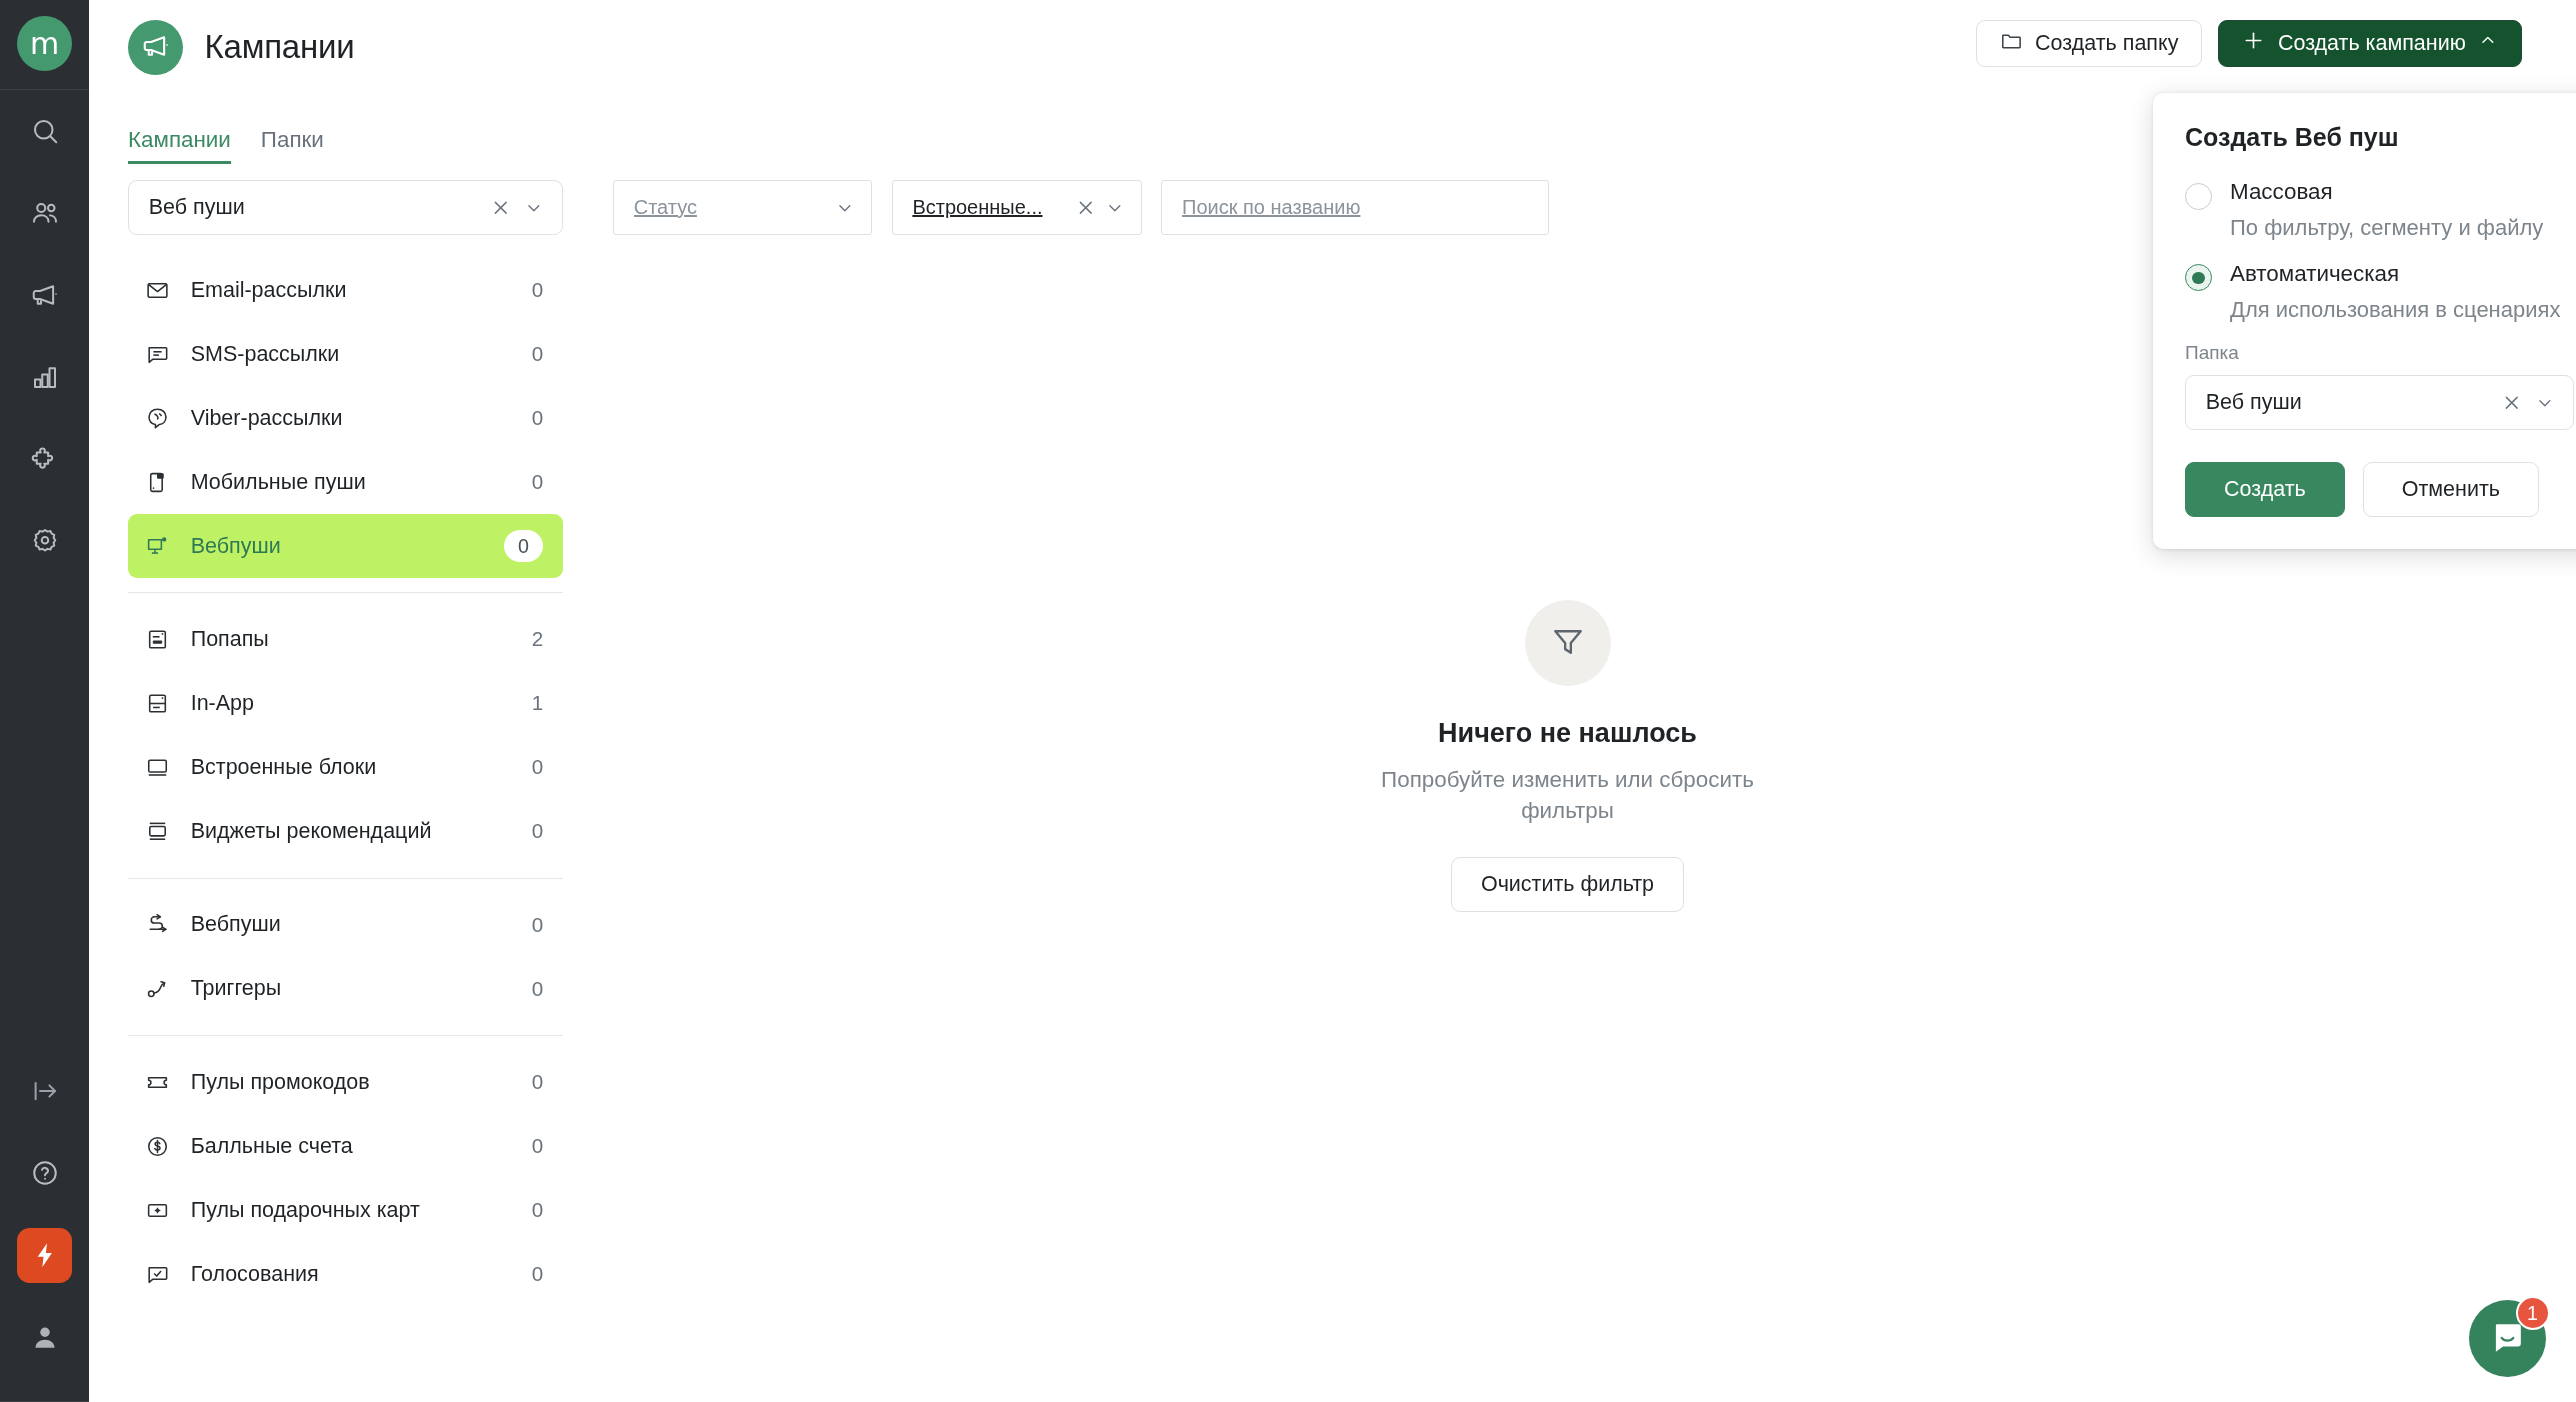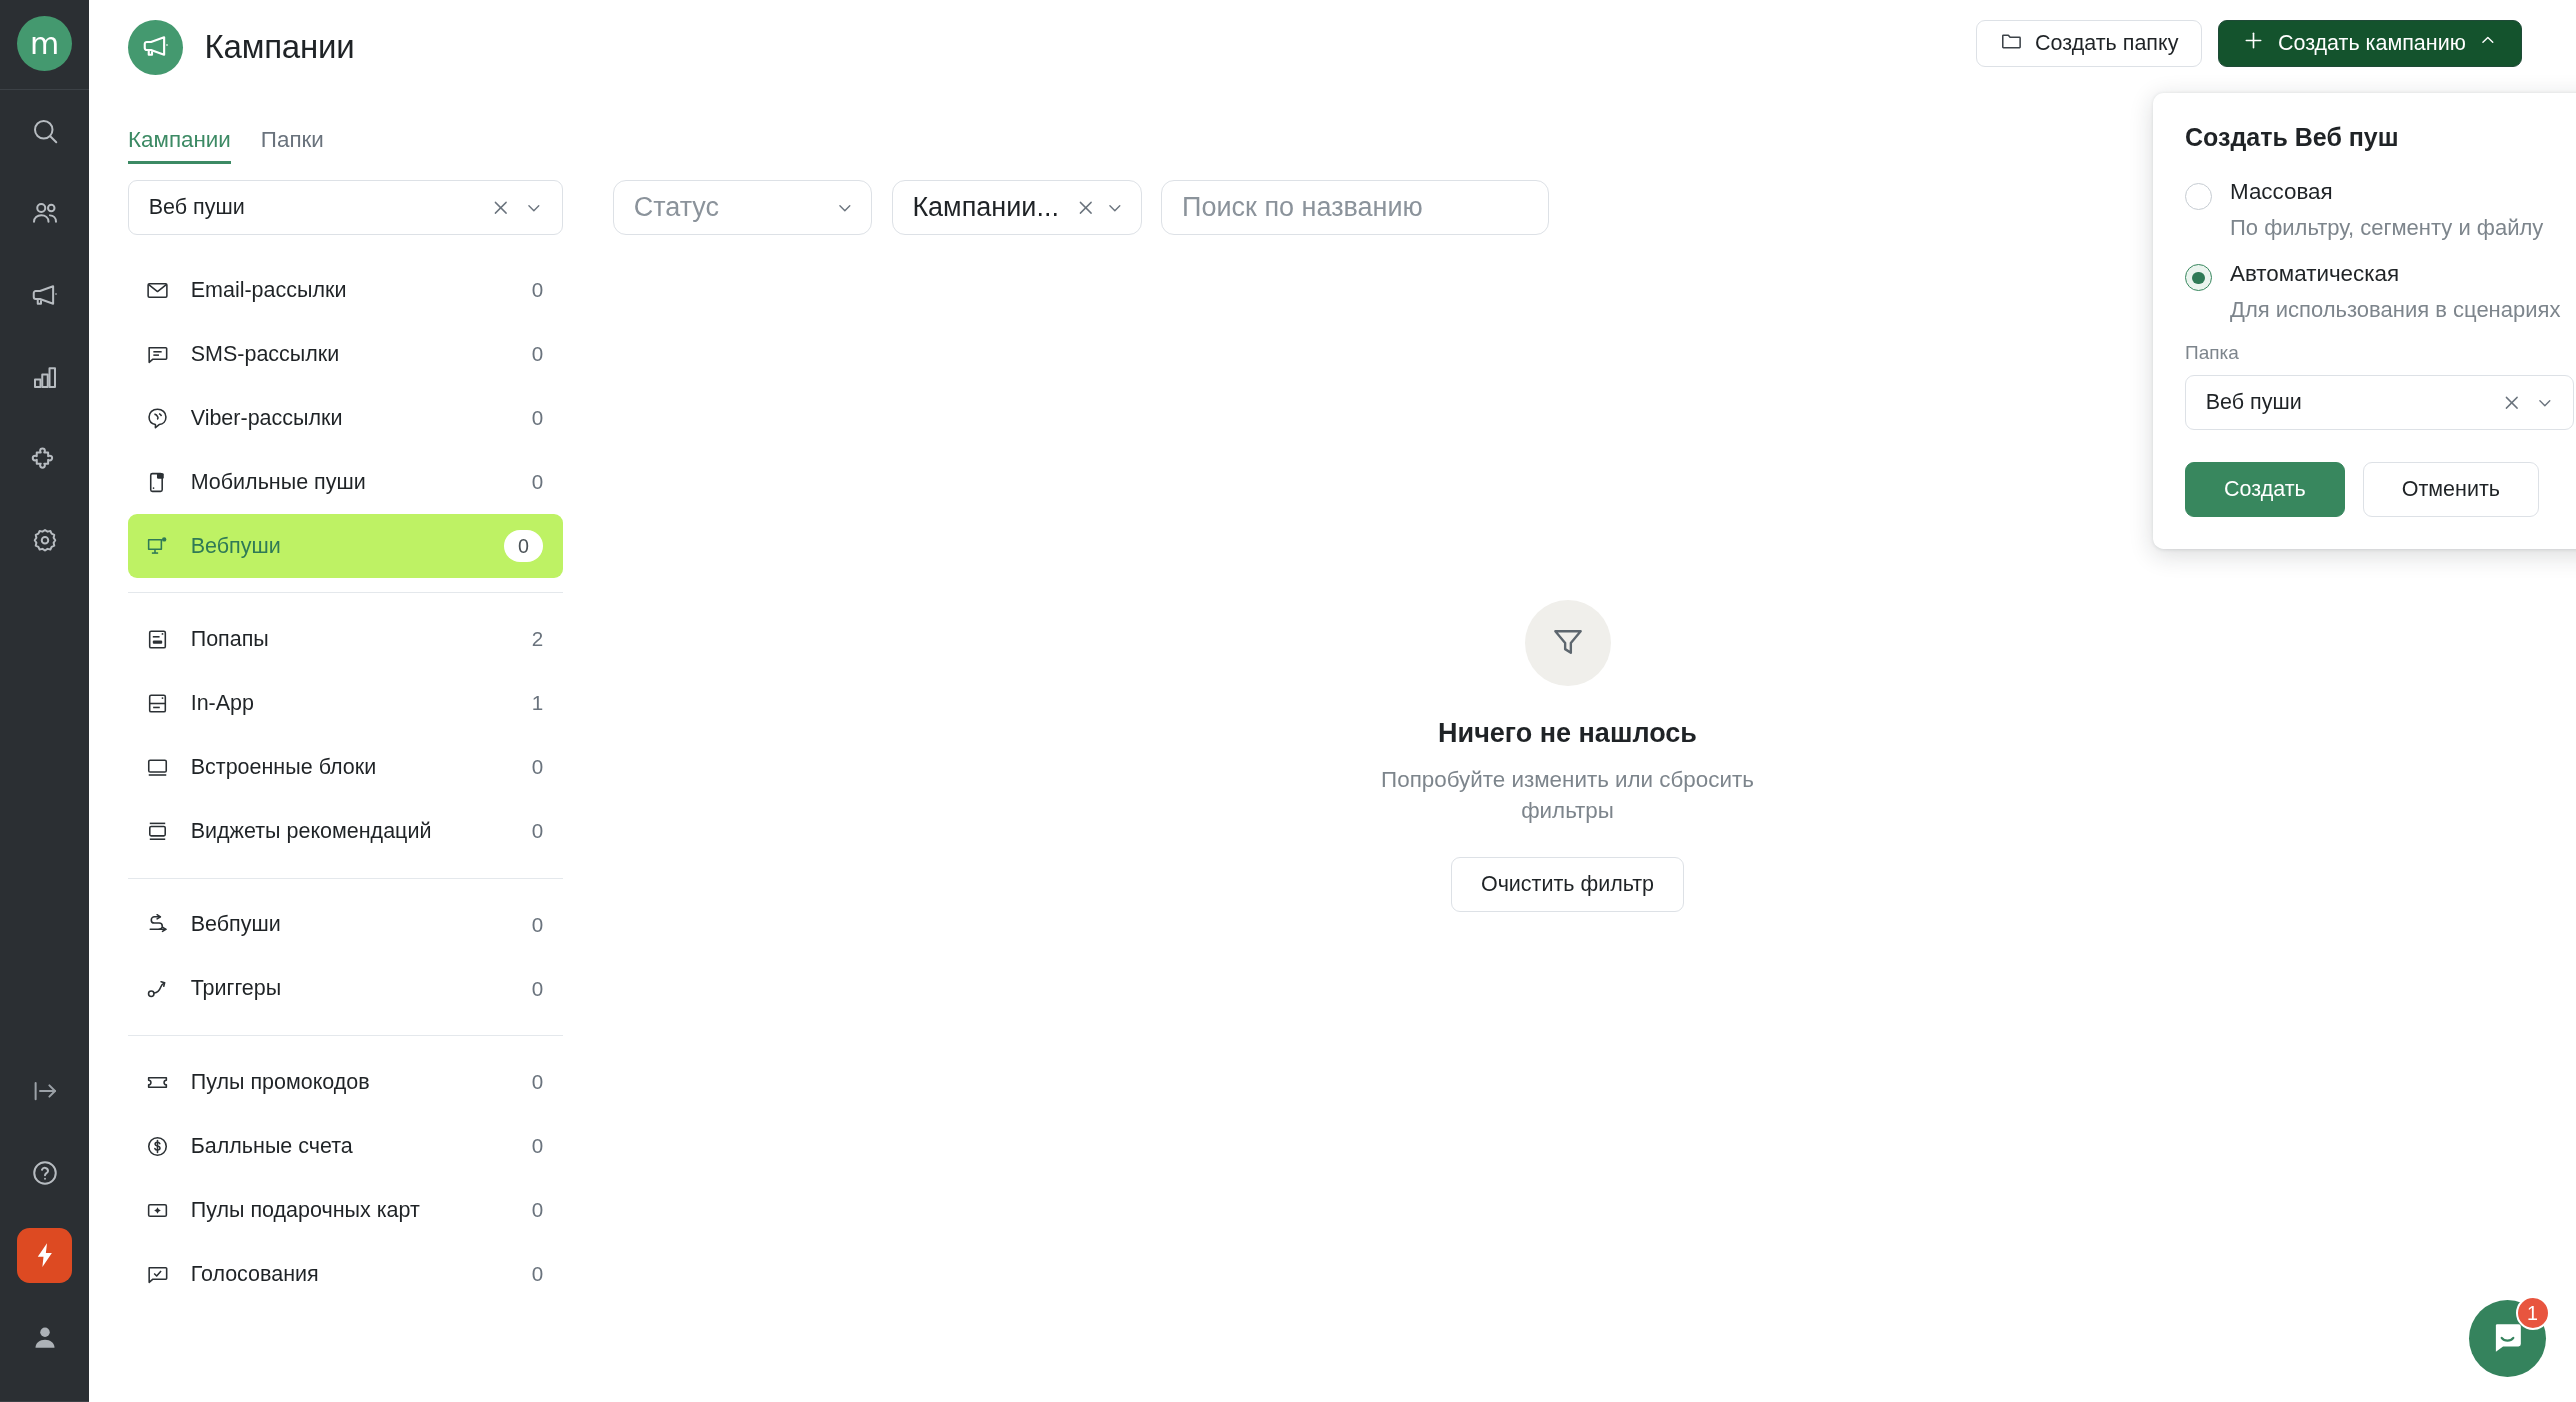--- a/index.html
+++ b/index.html
@@ -99,23 +99,24 @@
   .side-item.active .lbl { color:#2f7a56; }
   .side-item.active .cnt {
     background:#fff; border-radius:894px; padding: 4.5px 14.3px; color:#4b5358; font-size:19.7px;
   }
   .side-div { height:0.9px; background:#e4e8ec; margin: 14.3px 0; }
 
   
   .content { flex:1 1 auto; position:relative; padding-left: 50px; padding-right: 54px; }
   .filters { display:flex; gap:19.7px; align-items:center; }
   .f {
-    height: 55px; border:0.9px solid #dde1e6; border-radius:13px;
-    display:flex; align-items:center; padding: 0 16px 0 19.7px; font-size:27px; cursor:pointer;
+    height: 55px; border:0.9px solid #dde1e6; border-radius:3px;
+    display:flex; align-items:center; padding: 0 16px 0 19.7px; font-size:20px; cursor:pointer;
     background:#fff;
+    text-decoration:underline;
   }
   .f.status { width: 259px; color:#8b939b; }
   .f.auto { width: 250px; color:#1f2326; }
   .f.search { width: 388px; color:#8b939b; cursor:text; }
   .f .fv { flex:1 1 auto; overflow:hidden; white-space:nowrap; text-overflow:ellipsis; }
   .f .fico { color:#6a737d; display:flex; align-items:center; margin-left:9px; }
 
   .empty {
     position:absolute; left:50px; right:54px; top: 420px;
     display:flex; flex-direction:column; align-items:center; gap:0;
@@ -528,21 +529,21 @@
         <div class="filters">
           <div class="f status">
             <span class="fv">Статус</span>
             <span class="fico">
               <svg width="19.7" height="19.7" viewBox="0 0 24 24" fill="none" stroke="#6a737d" stroke-width="1.7" stroke-linecap="round" stroke-linejoin="round">
                   <polyline points="6,9.5 12,15.5 18,9.5"></polyline>
                 </svg>
             </span>
           </div>
           <div class="f auto">
-            <span class="fv">Кампании...</span>
+            <span class="fv">Встроенные...</span>
             <span class="fico">
               <svg width="21.5" height="21.5" viewBox="0 0 24 24" fill="none" stroke="#6a737d" stroke-width="1.6" stroke-linecap="round">
                   <line x1="6" y1="6" x2="18" y2="18"></line>
                   <line x1="18" y1="6" x2="6" y2="18"></line>
                 </svg>
             </span>
             <span class="fico">
               <svg width="19.7" height="19.7" viewBox="0 0 24 24" fill="none" stroke="#6a737d" stroke-width="1.7" stroke-linecap="round" stroke-linejoin="round">
                   <polyline points="6,9.5 12,15.5 18,9.5"></polyline>
                 </svg>

